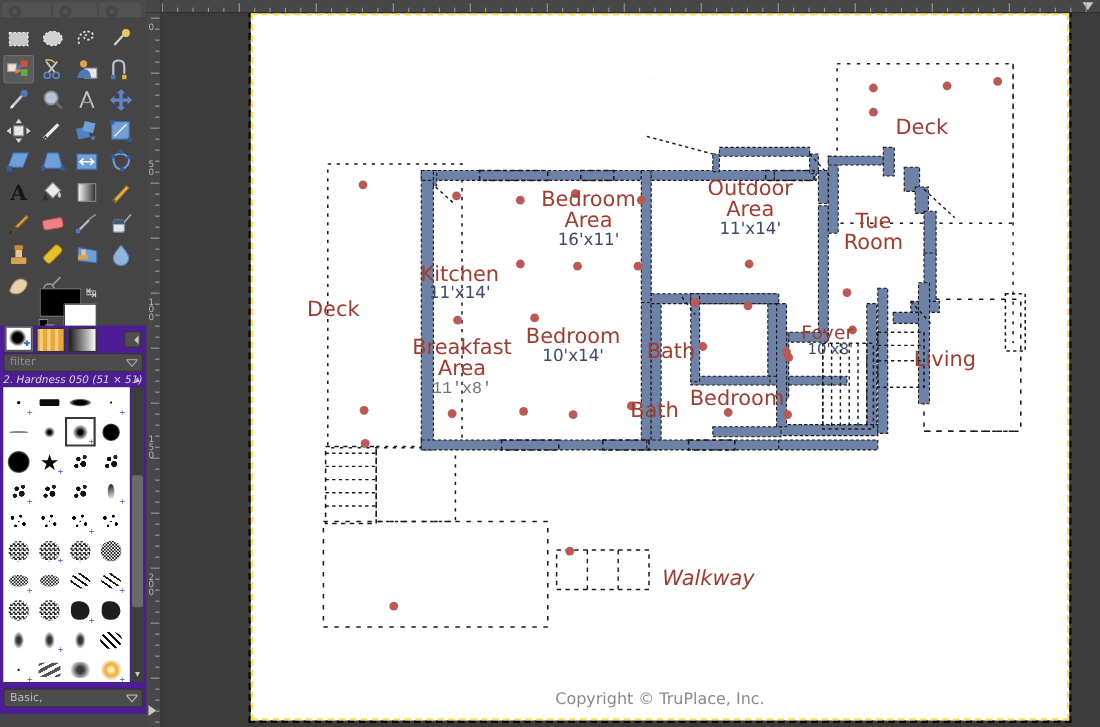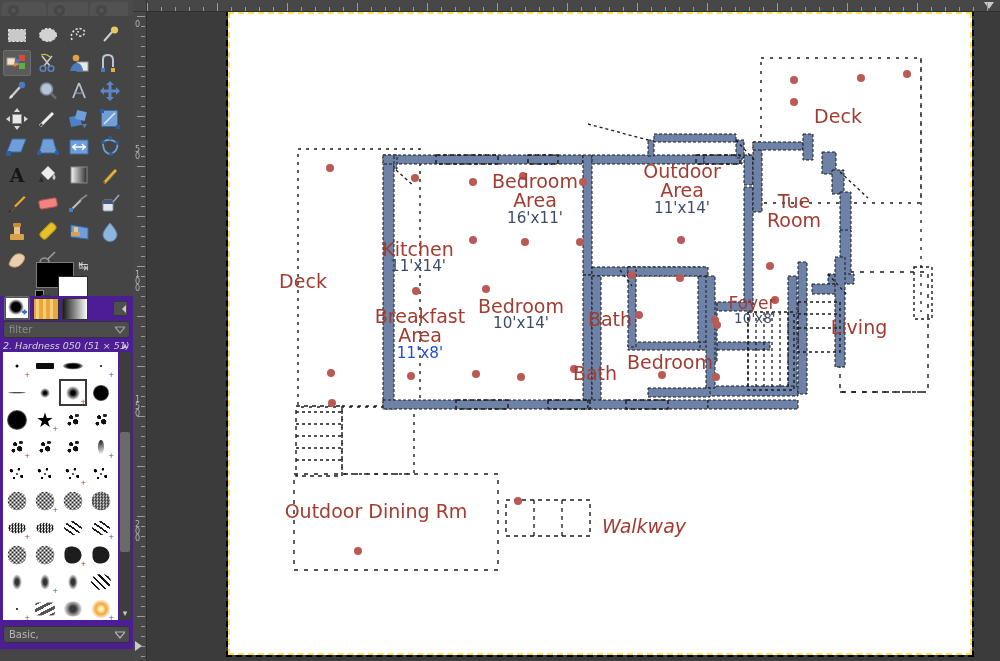--- a/index.html
+++ b/index.html
@@ -898,21 +898,21 @@
           <div class="rmlabel" style="left: 75px; top: 260px; font-size: 19px; transform: translateX(-50%); color: rgb(161, 60, 49);">
             <span style="display: block;">Deck</span>
           </div>
           <div class="rmlabel" style="left: 190px; top: 228px; font-size: 19px; transform: translateX(-50%); color: rgb(161, 60, 49);">
             <span style="display: block;">Kitchen</span>
             <span class="rmdim" style="color: rgb(61, 76, 107);">11'x14'</span>
           </div>
           <div class="rmlabel" style="left: 192px; top: 295px; font-size: 19px; transform: translateX(-50%); color: rgb(161, 60, 49);">
             <span style="display: block;">Breakfast</span>
             <span style="display: block;">Area</span>
-            <span class="rmdim" style="color: #1d4ed8;">11'x8'</span>
+            <span class="rmdim" style="color: #737373; font-family: Liberation Mono, monospace;">11'x8'</span>
           </div>
           <div class="rmlabel" style="left: 307px; top: 160px; font-size: 19px; transform: translateX(-50%); color: rgb(161, 60, 49);">
             <span style="display: block;">Bedroom</span>
             <span style="display: block;">Area</span>
             <span class="rmdim" style="color: rgb(61, 76, 107);">16'x11'</span>
           </div>
           <div class="rmlabel" style="left: 293px; top: 285px; font-size: 19px; transform: translateX(-50%); color: rgb(161, 60, 49);">
             <span style="display: block;">Bedroom</span>
             <span class="rmdim" style="color: rgb(61, 76, 107);">10'x14'</span>
           </div>
@@ -937,24 +937,22 @@
           <div class="rmlabel" style="left: 610px; top: 95px; font-size: 19px; transform: translateX(-50%); color: rgb(161, 60, 49);">
             <span style="display: block;">Deck</span>
           </div>
           <div class="rmlabel" style="left: 524px; top: 283px; font-size: 17px; transform: translateX(-50%); color: rgb(161, 60, 49);">
             <span style="display: block;">Foyer</span>
             <span class="rmdim" style="color: rgb(61, 76, 107); text-align: right;">10'x8'</span>
           </div>
           <div class="rmlabel" style="left: 631px; top: 306px; font-size: 19px; transform: translateX(-50%); color: rgb(161, 60, 49);">
             <span style="display: block;">Living</span>
           </div>
-          <div class="rmlabel" style="left: 148px; top: 490px; font-size: 19px; transform: translateX(-50%); color: rgb(161, 60, 49);">
-            <span style="display: block;">Outdoor Dining Rm</span>
-          </div>
           <div class="rmlabel" style="left: 416px; top: 505px; font-size: 19px; transform: translateX(-50%); color: rgb(161, 60, 49);">
             <span style="display: block; font-style: italic;">Walkway</span>
           </div>
         </div>
+      <div id="copyright">Copyright © TruPlace, Inc.</div>
     </div>
     <div id="canvas-sel"></div>
   </div>
 
 </div>
 
 </body></html>

